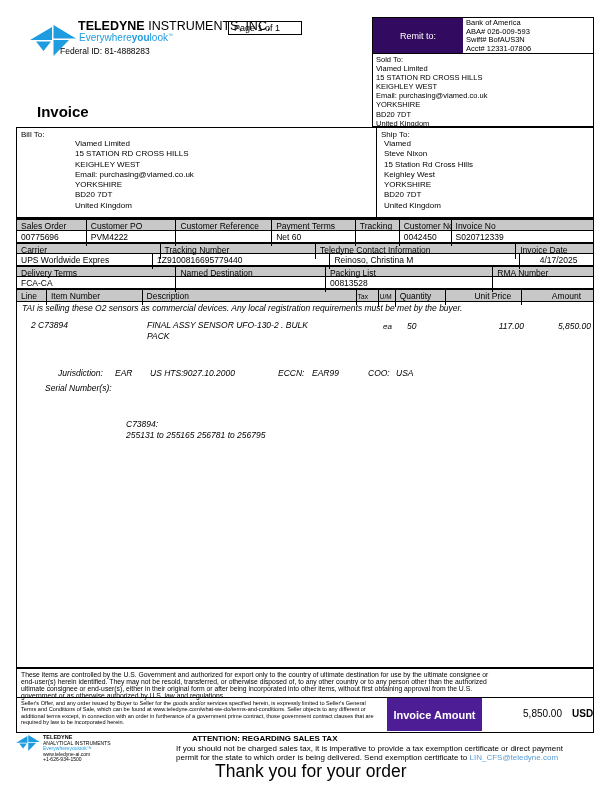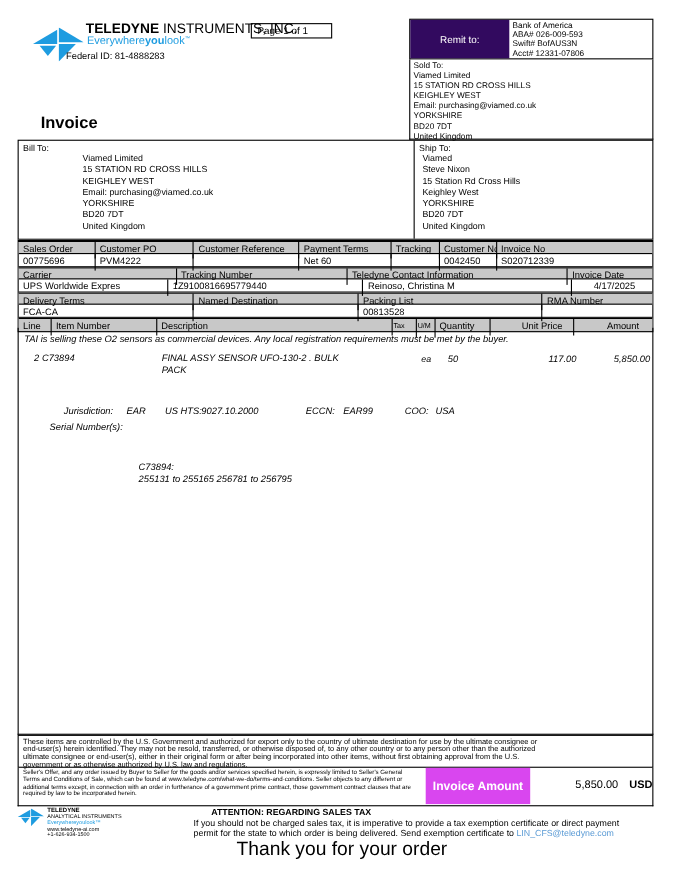--- a/index.html
+++ b/index.html
@@ -42,21 +42,21 @@
   
   .body-box{border:1px solid #000;border-top:none;box-sizing:border-box;}
   .t85{font-size:8.5px;white-space:nowrap;}
   .desc{font-size:8.5px;line-height:11px;}
   .ralign{text-align:right;}
   
   .export-box{border:1px solid #000;box-sizing:border-box;padding:2px 4px;}
   .export-text{font-size:6.8px;line-height:7px;width:470px;}
   .terms-row{border:1px solid #000;border-top:none;box-sizing:border-box;}
   .terms-text{font-size:5.6px;line-height:6.4px;width:360px;}
-  .amount-box{background:#d946ef;color:#fff;font-weight:bold;font-size:11px;
+  .amount-box{background:#4c1d95;color:#fff;font-weight:bold;font-size:11px;
     display:flex;align-items:center;justify-content:center;}
   .amount-val{font-size:10px;}
   .amount-cur{font-size:10px;font-weight:bold;}
   
   .flogo{font-size:5px;line-height:5.6px;white-space:nowrap;}
   .flogo .b{font-weight:bold;font-size:5.5px;}
   .flogo .blue{color:var(--brand_blue);}
   .attn-title{font-size:8px;font-weight:bold;white-space:nowrap;}
   .attn-line{font-size:8px;white-space:nowrap;}
   .email-link{color:var(--link_blue);text-decoration:none;}

